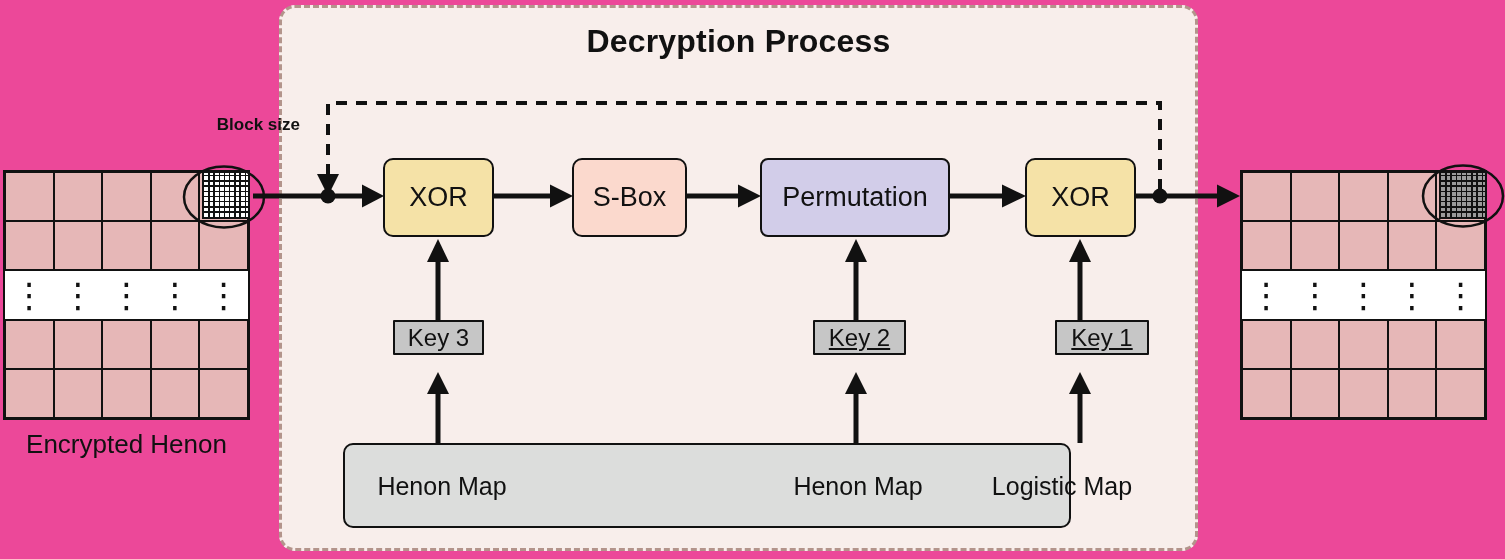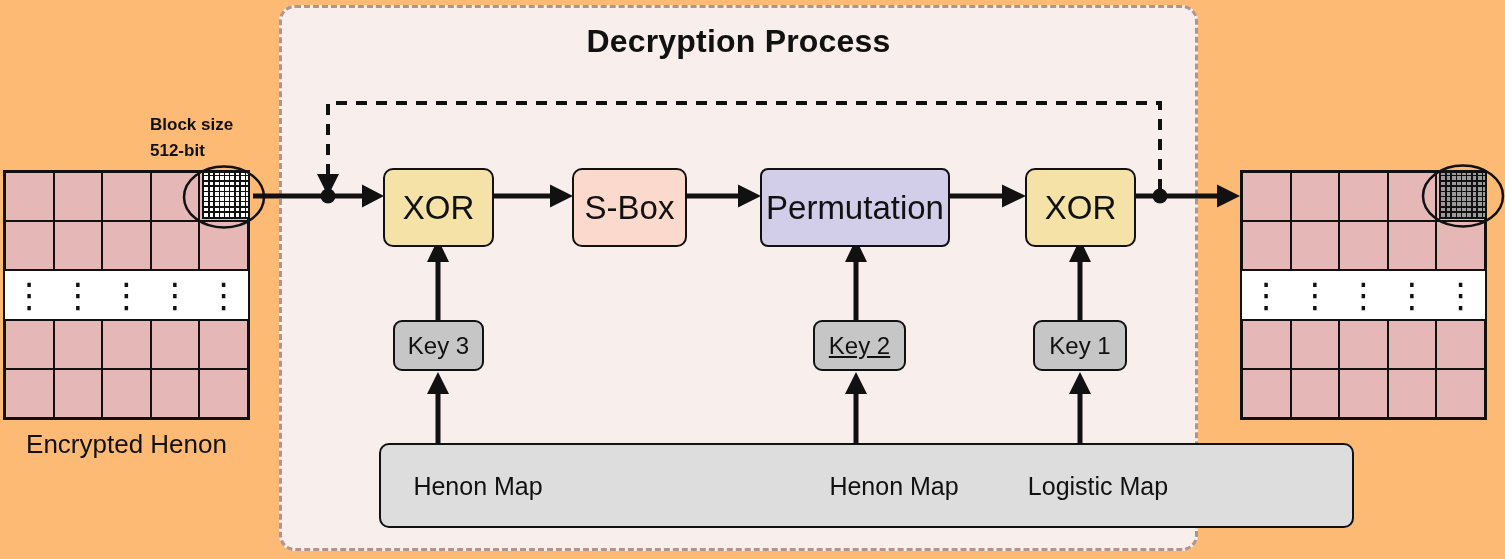--- a/index.html
+++ b/index.html
@@ -1,17 +1,17 @@
 <!DOCTYPE html>
 <html style="--panel_bg: #f8eeeb; --panel_border: #b3948b; --xor_bg: #f5e2a7; --sbox_bg: #fbd9cd; --permutation_bg: #d2cde9; --key_bg: #c6c6c6; --map_bar_bg: #dcdddc; --pixel_pink: #e6b7b7; --hatch_right_bg: #9b9b9b; --line_black: #111111;"><head>
 <meta charset="utf-8">
 <style>
   html,body { margin:0; padding:0; background:#ffffff; }
   .canvas {
-    position:relative; width:1505px; height:559px; background:#fdba74;
+    position:relative; width:1505px; height:559px; background:#ec4899;
     font-family:"Liberation Sans", sans-serif; color:#111; overflow:hidden;
   }
   
   .panel {
     position:absolute; left:279px; top:5px; width:919px; height:546px;
     background:var(--panel_bg,#f8eeeb);
     border:3px dashed var(--panel_border,#b3948b);
     border-radius:16px; box-sizing:border-box;
   }
   .panel-title {
@@ -45,50 +45,50 @@
   }
   #left-hatch  { left:202px;  top:172px; background-color:#fdfdfd; }
   #right-hatch { left:1439px; top:172px; background-color:var(--hatch_right_bg,#9b9b9b); }
   .caption {
     position:absolute; width:247px; text-align:center;
     font-size:26px; font-weight:500; white-space:nowrap;
   }
   #left-caption  { left:3px;    top:429px; }
   #right-caption { left:1240px; top:429px; }
   .block-label {
-    position:absolute; left:150px; top:112px; width:150px; text-align:left;
+    position:absolute; left:150px; top:112px; width:150px; text-align:right;
     font-size:17px; font-weight:600; line-height:1.5;
   }
   .block-label span { display:block; }
   
   .flow-box {
-    position:absolute; top:168px; height:79px; box-sizing:border-box;
+    position:absolute; top:158px; height:79px; box-sizing:border-box;
     border:2.5px solid var(--line_black,#111); border-radius:10px;
     display:flex; align-items:center; justify-content:center;
-    font-size:33px; font-weight:500;
+    font-size:27px; font-weight:500;
   }
   #box-xor1 { left:383px;  width:111px; background:var(--xor_bg,#f5e2a7); }
   #box-sbox { left:572px;  width:115px; background:var(--sbox_bg,#fbd9cd); }
   #box-perm { left:760px;  width:190px; background:var(--permutation_bg,#d2cde9);border-radius:8px; }
   #box-xor2 { left:1025px; width:111px; background:var(--xor_bg,#f5e2a7); }
   
   .key-box {
-    position:absolute; top:320px; height:51px; box-sizing:border-box;
+    position:absolute; top:320px; height:35px; box-sizing:border-box;
     background:var(--key_bg,#c6c6c6); border:2.5px solid var(--line_black,#111);
-    border-radius:9px; display:flex; align-items:center; justify-content:center;
+    border-radius:1px; display:flex; align-items:center; justify-content:center;
     font-size:24px; font-weight:500;
   }
   #key3 { left:393px;  width:91px; }
   #key2 { left:813px;  width:93px;text-decoration:underline; }
-  #key1 { left:1033px; width:94px; }
+  #key1 { left:1055px; width:94px;text-decoration:underline; }
   
   .map-bar {
-    position:absolute; left:343px; top:443px; width:975px; height:85px;
+    position:absolute; left:343px; top:443px; width:728px; height:85px;
     box-sizing:border-box; background:var(--map_bar_bg,#dcdddc);
-    border:2.5px solid var(--line_black,#111); border-radius:10px;margin-left:36px;
+    border:2.5px solid var(--line_black,#111); border-radius:10px;
   }
   .map-label {
     position:absolute; top:50%; transform:translate(-50%,-50%);
     font-size:25px; font-weight:500; white-space:nowrap;
   }
   #map-henon    { left:97px;  }
   #map-tent     { left:513px; }
   #map-logistic { left:717px; }
   
   svg.overlay {
@@ -100,21 +100,20 @@
 <body>
 
 <div class="canvas">
 
   <div class="panel">
     <div class="panel-title">Decryption Process</div>
   </div>
 
   <div class="block-label">
     <span>Block size</span>
-    <span>512-bit</span>
   </div>
   <div id="left-grid" class="pixel-grid">
       <div class="cell pink"></div>
       <div class="cell pink"></div>
       <div class="cell pink"></div>
       <div class="cell pink"></div>
       <div class="cell pink"></div>
       <div class="cell pink"></div>
       <div class="cell pink"></div>
       <div class="cell pink"></div>

